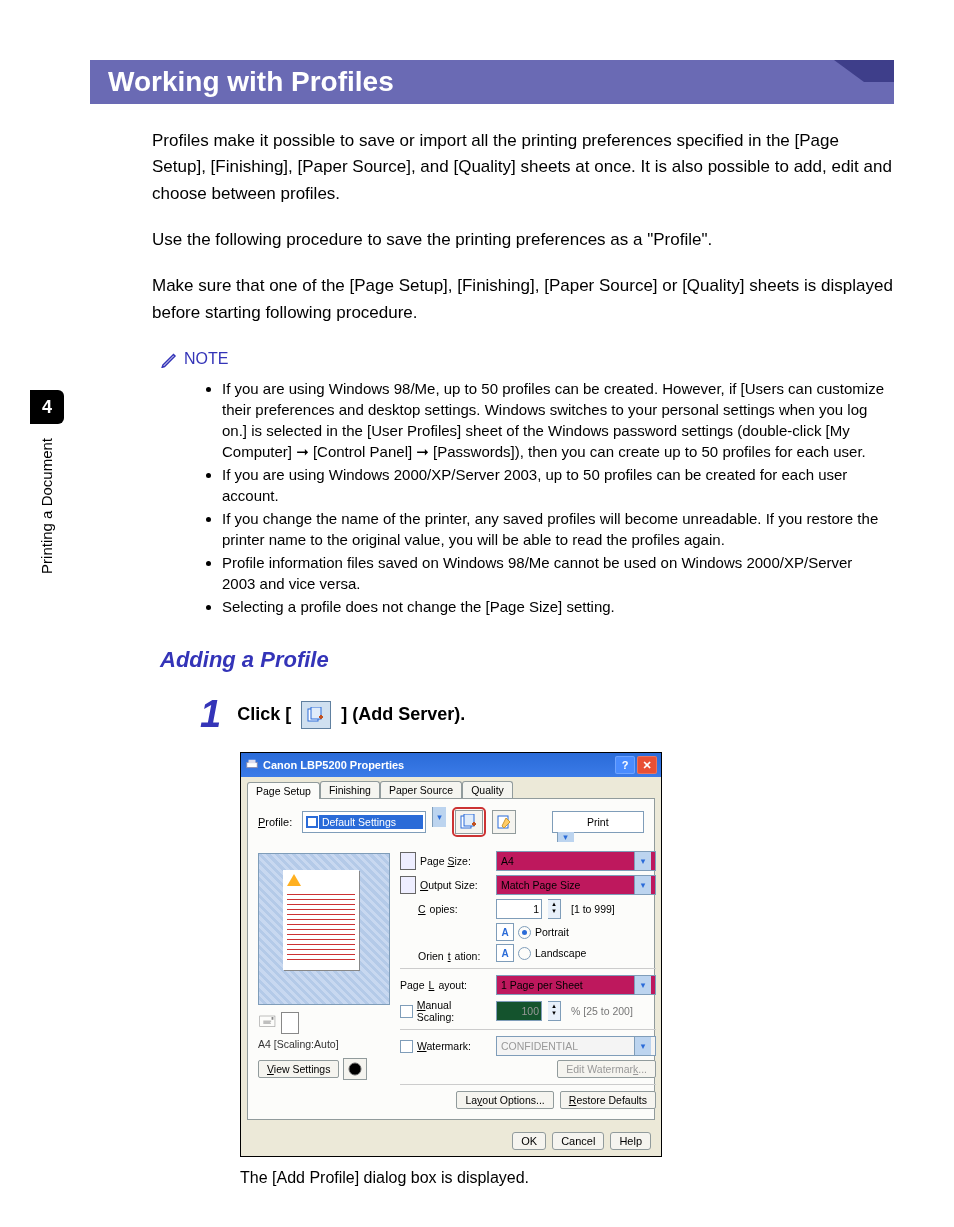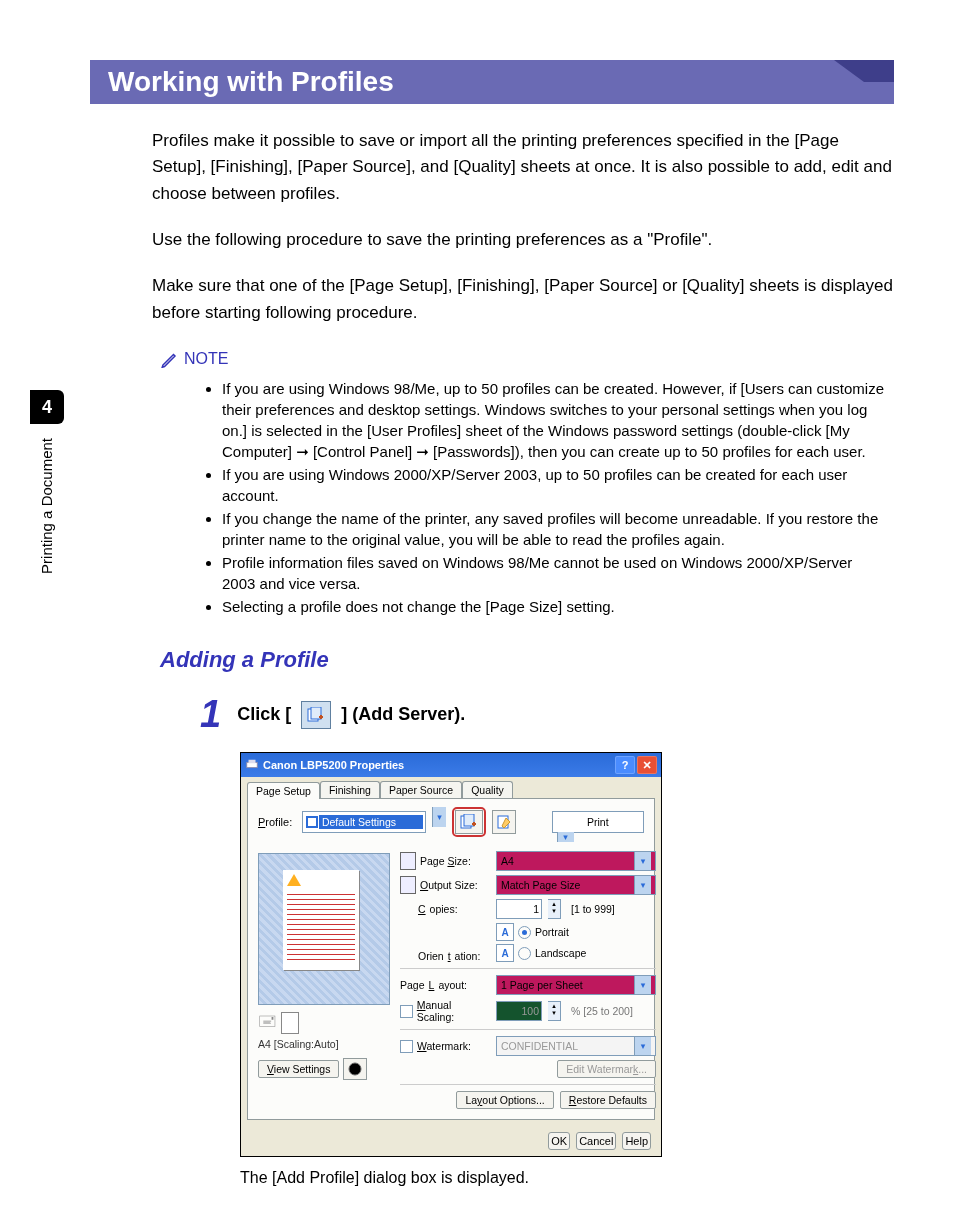--- a/index.html
+++ b/index.html
@@ -290,21 +290,21 @@
   .checkbox { width:11px;height:11px;border:1px solid #7f9db9;background:#fff;display:inline-block;}
   .hr { border-top:1px solid #ccc; margin: 6px 0; }
   .bottom-btns { display:flex; gap:6px; justify-content:flex-end; margin-top:6px;}
   .dlg-btns {
     display:flex; gap:6px; justify-content:flex-end;
     padding: 6px 10px 6px 0;
   }
   .btn-std {
     border:1px solid #919b9c;
     background:#f5f4ef;
-    padding: 2px 2px;
+    padding: 2px 8px;
     font-size:11px;
     border-radius:3px;
   }
   .after-shot {
     margin-left: 150px;
     font-size: 16px;
     margin-top: 10px;
   }
 
   .under { text-decoration: underline; }

